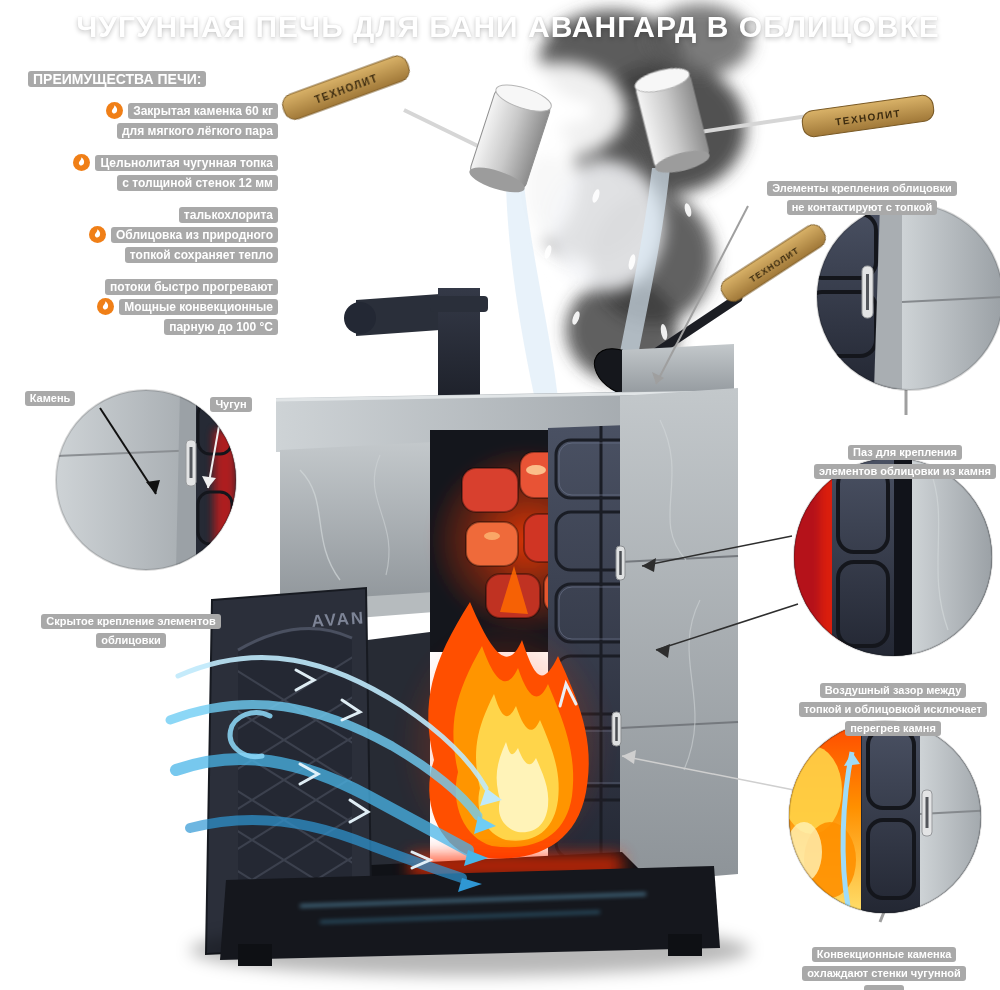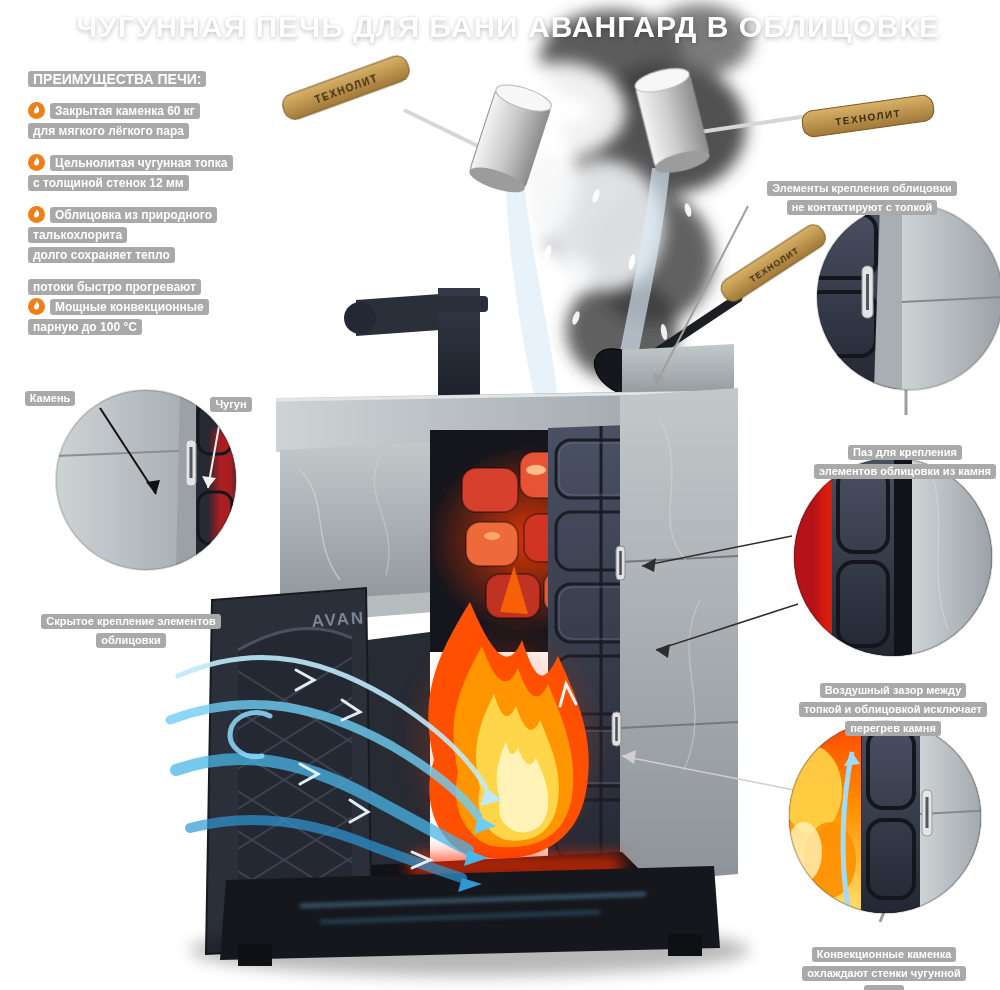--- a/index.html
+++ b/index.html
@@ -8,21 +8,21 @@
   .art{position:absolute;left:0;top:0;}
   .title{position:absolute;left:0;top:10px;width:1000px;margin:0;text-align:center;
          font-size:30px;font-weight:bold;color:#ffffff;letter-spacing:1px;
          text-shadow:0 2px 5px rgba(0,0,0,.22),0 0 2px rgba(0,0,0,.12);padding-left:8px;}
   .pill{background:#a9a9a9;color:#ffffff;font-weight:bold;font-size:11px;line-height:15px;
         padding:0 5px;border-radius:3px;display:inline-block;margin:1px 0;white-space:nowrap;}
   .features{position:absolute;left:28px;top:70px;width:250px;}
   .features .pill{font-size:12px;line-height:16px;}
   .f-head .pill{font-size:14px;}
   .bullet{margin-top:13px;}
-  .row{margin-bottom:1px;}
+  .row{margin-bottom:1px;text-align:right;}
   .b-icon{display:inline-block;width:17px;height:17px;margin-right:5px;vertical-align:-4px;}
   .lbl{position:absolute;text-align:center;margin-top:28px;}
   .lbl .pill{white-space:nowrap;}
 </style>
 </head>
 <body>
 
 <div class="stage">
 
 <svg class="art" width="1000" height="990" viewBox="0 0 1000 990">
@@ -381,26 +381,26 @@
     <div class="row"><span class="pill">для мягкого лёгкого пара</span></div>
   </div>
   <div class="bullet">
     <div class="row"><span class="b-icon"><svg width="17" height="17">
               <circle cx="8.5" cy="8.5" r="8.5" fill="#F07F17"></circle>
               <path d="M8.5 3.2 C10.8 5.4 11.6 7 10.9 9.3 C10.3 11.4 8 12 6.7 10.9 C5.5 9.9 5.6 8.3 6.6 7.2 C7.4 6.4 8.3 5 8.5 3.2 Z" fill="#ffffff"></path>
             </svg></span><span class="pill">Цельнолитая чугунная топка</span></div>
     <div class="row"><span class="pill">с толщиной стенок 12 мм</span></div>
   </div>
   <div class="bullet">
+    <div class="row"><span class="pill">талькохлорита</span></div>
     <div class="row"><span class="b-icon"><svg width="17" height="17">
               <circle cx="8.5" cy="8.5" r="8.5" fill="#F07F17"></circle>
               <path d="M8.5 3.2 C10.8 5.4 11.6 7 10.9 9.3 C10.3 11.4 8 12 6.7 10.9 C5.5 9.9 5.6 8.3 6.6 7.2 C7.4 6.4 8.3 5 8.5 3.2 Z" fill="#ffffff"></path>
             </svg></span><span class="pill">Облицовка из природного</span></div>
-    <div class="row"><span class="pill">талькохлорита</span></div>
-    <div class="row"><span class="pill">долго сохраняет тепло</span></div>
+    <div class="row"><span class="pill">топкой сохраняет тепло</span></div>
   </div>
   <div class="bullet">
     <div class="row"><span class="pill">потоки быстро прогревают</span></div>
     <div class="row"><span class="b-icon"><svg width="17" height="17">
               <circle cx="8.5" cy="8.5" r="8.5" fill="#F07F17"></circle>
               <path d="M8.5 3.2 C10.8 5.4 11.6 7 10.9 9.3 C10.3 11.4 8 12 6.7 10.9 C5.5 9.9 5.6 8.3 6.6 7.2 C7.4 6.4 8.3 5 8.5 3.2 Z" fill="#ffffff"></path>
             </svg></span><span class="pill">Мощные конвекционные</span></div>
     <div class="row"><span class="pill">парную до 100 °C</span></div>
   </div>
 </div>

